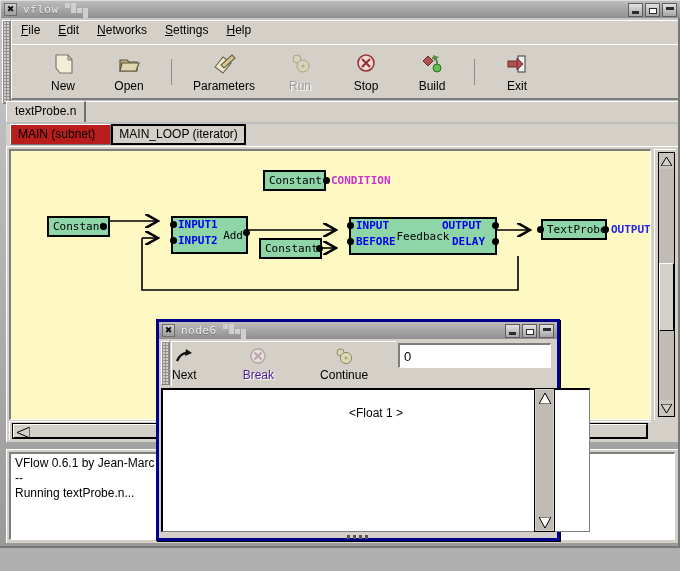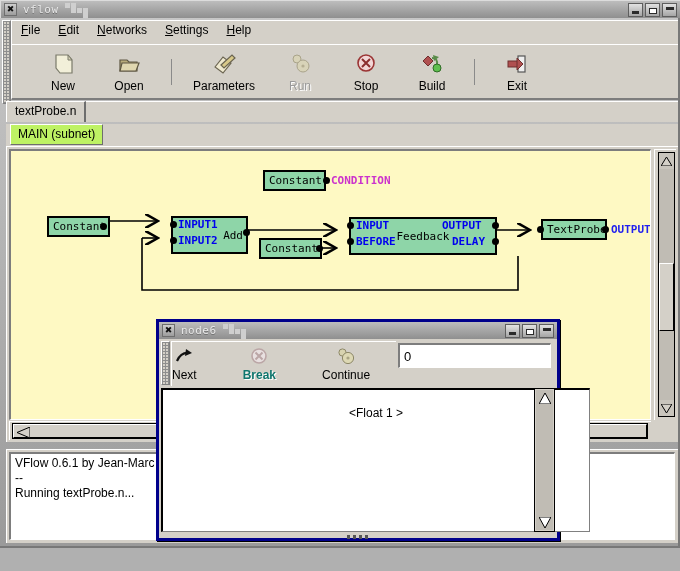--- a/index.html
+++ b/index.html
@@ -132,22 +132,22 @@
     background: #d4d0c8; border-top:1px solid #fff;
   }
 
   
   .subtabs {
     position: absolute; left: 6px; top: 124px; width: 672px; height: 22px;
     background: #d4d0c8;
     display: flex; align-items: flex-start; padding-left: 4px;
   }
   .subtab {
-    height: 21px; padding: 2px 7px 0 7px; font-size: 12px; color: #000;
-    background: #bef264;
+    height: 21px; padding: 2px 15px 0 7px; font-size: 12px; color: #000;
+    background: #b91c1c;
     border-top: 1px solid #fff; border-left: 1px solid #fff;
     border-right: 1px solid #6e6e6e; border-bottom: 1px solid #6e6e6e;
   }
   .subtab.selected {
     border: 2px solid #000; padding: 1px 6px 0 6px;
     background: #d4d0c8; font-weight: normal;
   }
 
   
   .canvas-wrap {
@@ -271,21 +271,21 @@
     position:absolute; left:12px; top:19px; width:225px; height:45px;
     background:#d4d0c8;
     border-top:1px solid #fff; border-left:1px solid #fff;
     display:flex; align-items:center;gap:46px;
   }
   .n6tool {
     width: 56px; height: 43px;
     display:flex;flex-direction:column;align-items:center;justify-content:center;gap:1px;
   }
   .n6tool .lbl { font-size:12px; color:#000; }
-  .n6tool.disabled .lbl { color:#0f766e; text-shadow:1px 1px 0 #fff;font-weight:bold; }
+  .n6tool.disabled .lbl { color:#4c1d95; text-shadow:1px 1px 0 #fff; }
   .n6-inputwrap {
     position:absolute; left:239px; top:20px; width:155px; height:44px;
     background:#d4d0c8;
   }
   .n6-input {
     position:absolute; left:0; top:1px; width:153px; height:25px;
     background:#fff;
     border-top:2px solid #7d7d7d; border-left:2px solid #7d7d7d;
     border-right:1px solid #fff; border-bottom:1px solid #fff;
     font-family:"Liberation Sans",sans-serif; font-size:13px;
@@ -424,20 +424,23 @@
       <div class="filetabs-bg"></div>
       <div class="filetab">
         <span>textProbe.n</span>
       </div>
     </div>
 
     <div class="subtabs">
       <div class="subtab">
         <span>MAIN (subnet)</span>
       </div>
+      <div class="subtab selected">
+        <span>MAIN_LOOP (iterator)</span>
+      </div>
     </div>
 
     <div class="canvas-wrap">
       <div class="canvas">
 
         <svg class="graph-svg" width="642" height="271">
           <defs>
             <marker id="arw" markerWidth="9" markerHeight="9" refX="8" refY="4.5" orient="auto">
               <path d="M0,0 L8,4.5 L0,9" fill="none" stroke="#000" stroke-width="1.6"></path>
             </marker>

